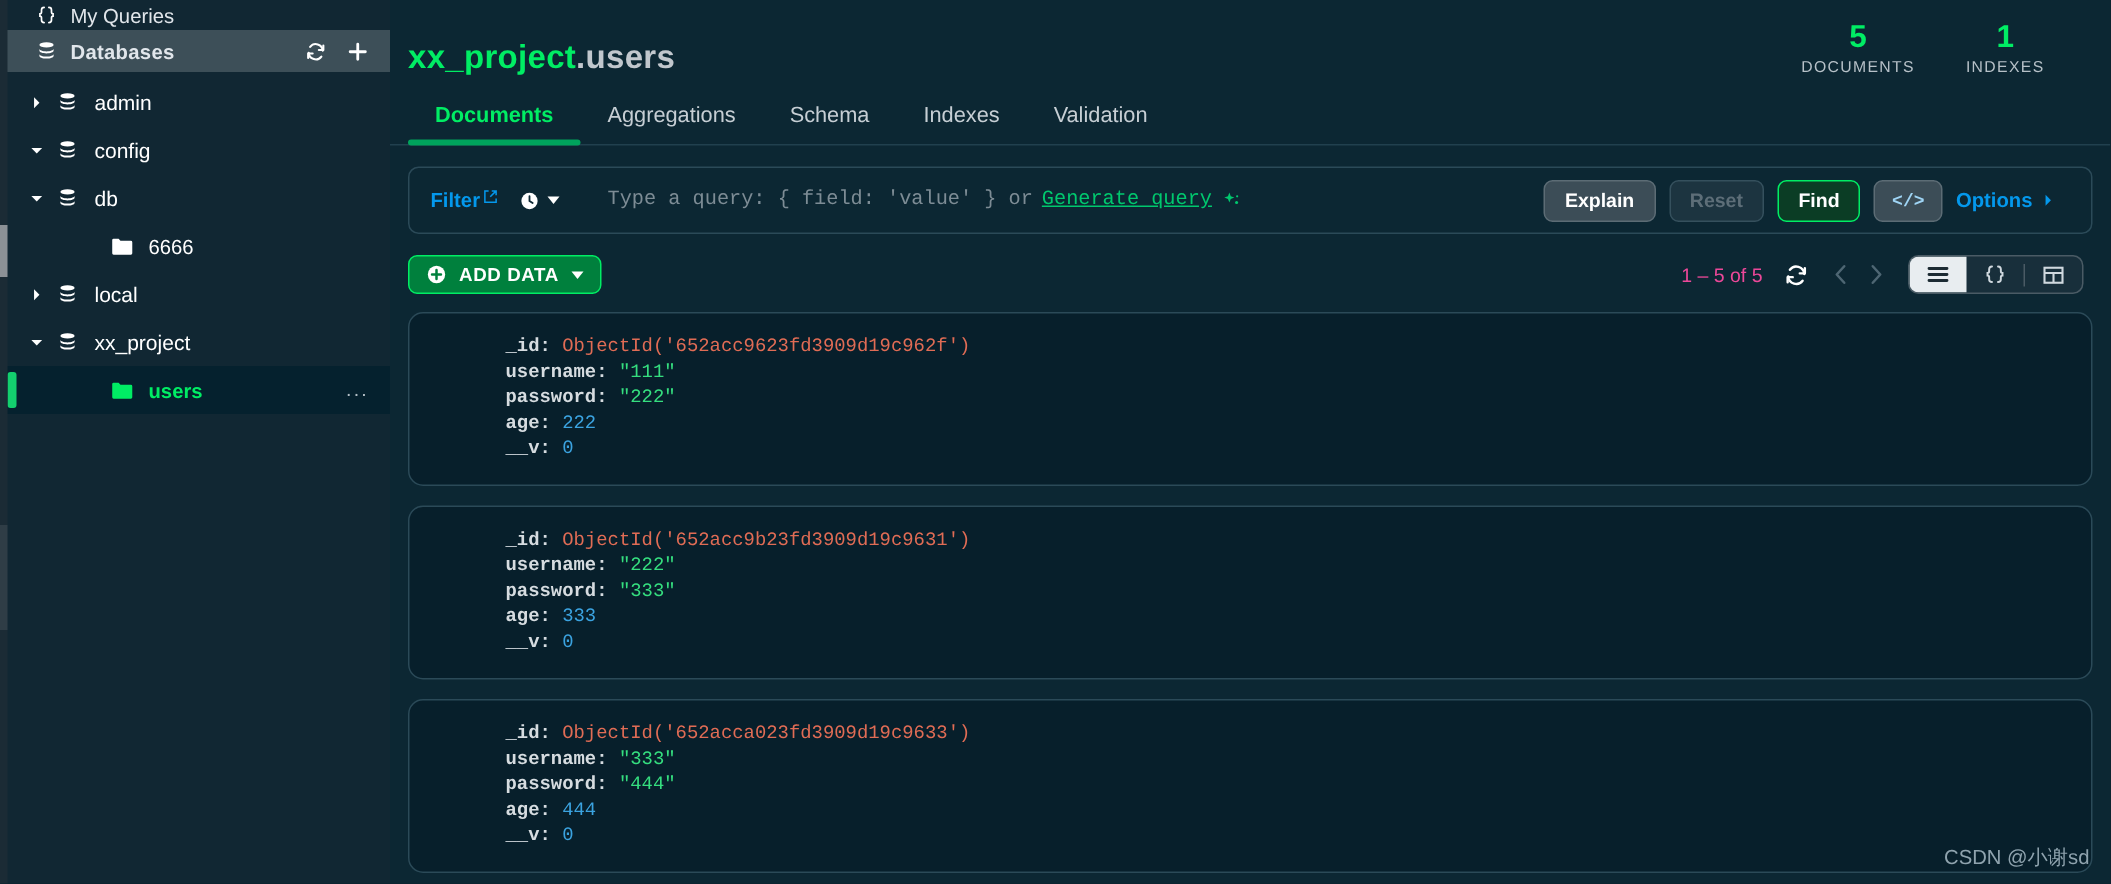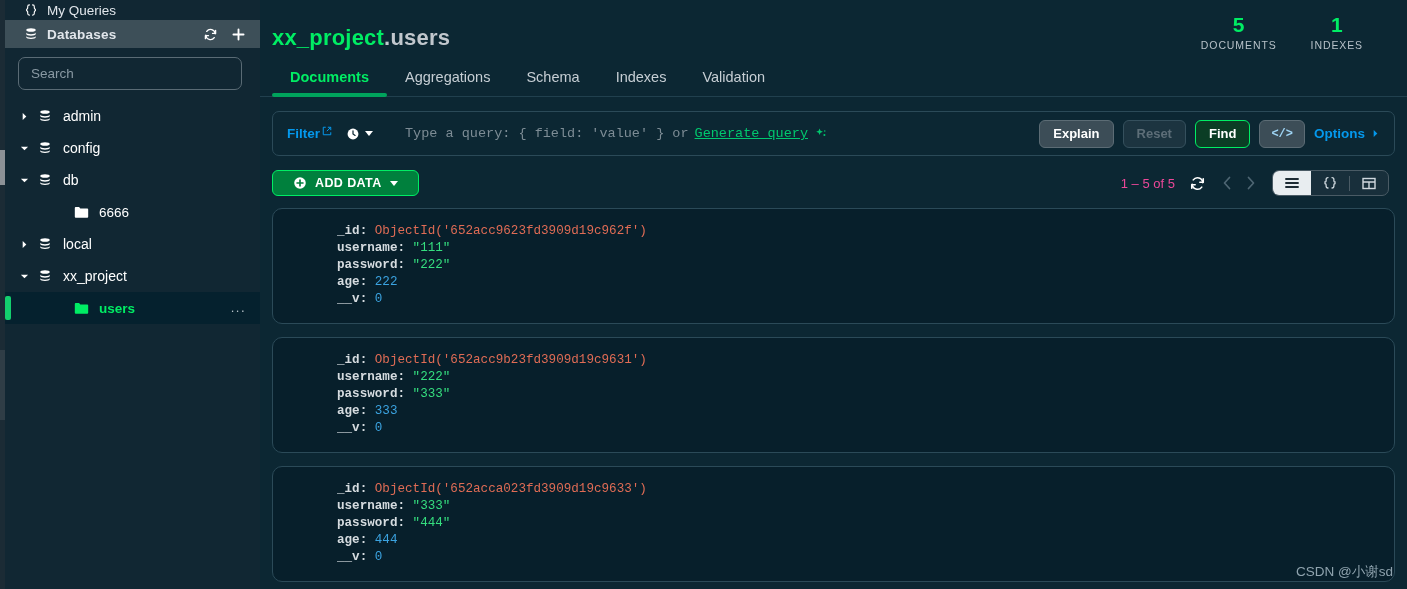--- a/index.html
+++ b/index.html
@@ -93,21 +93,21 @@
   .tab.active { color: #00ed64; font-weight: 700; }
   .tab.active::after {
     content: ""; position: absolute; left: 0; right: 0; bottom: -1px;
     height: 4px; background: #00a35c; border-radius: 3px;
   }
 
   .querybar {
     margin: 14px 12px 0 12px; height: 45px;
     border: 1px solid #2b4a58; border-radius: 7px;
     background: #0c2733; display: flex; align-items: center;
-    padding: 0 14px 0 14px;
+    padding: 0 24px 0 14px;
   }
   .filter-label { color: #0498ec; font-weight: 700; font-size: 13.5px;
     font-family: "Liberation Sans", sans-serif; display: flex; align-items: center; gap: 2px; }
   .hist-btn { display: flex; align-items: center; gap: 5px; margin-left: 14px; }
   .qb-placeholder {
     margin-left: 32px; color: #7d8c95; font-size: 13.5px;
     font-family: "Liberation Mono", monospace; display: flex; align-items: center; gap: 6px;
   }
   .gen-query { color: #00c86e; text-decoration: underline; font-family: "Liberation Mono", monospace; }
   .qb-right { margin-left: auto; display: flex; align-items: center; gap: 9px; }
@@ -120,21 +120,21 @@
   .btn-reset { background: #1c3440; color: #5d6e78; border: 1px solid #35505d; }
   .btn-find { background: #0b3d25; color: #ffffff; border: 1.5px solid #00ed64; }
   .btn-code { background: #3c4d57; color: #9fd5f5; border: 1px solid #5c6c75; padding: 0 11px;
     font-family: "Liberation Mono", monospace; font-size: 12px; }
   .opts { color: #0498ec; font-weight: 700; font-size: 13.5px; display: flex;
     align-items: center; gap: 6px; cursor: pointer; }
 
   .toolbar { display: flex; align-items: center; margin: 14px 12px 0 12px; }
   .pill {
     height: 26px; border-radius: 6px; display: flex; align-items: center;
-    gap: 8px; padding: 0 20px; font-size: 12.5px; font-weight: 700;
+    gap: 8px; padding: 0 11px; font-size: 12.5px; font-weight: 700;
     letter-spacing: .4px; cursor: pointer;
   }
   .pill-add { background: #00803d; color: #ffffff; border: 1px solid #00ed64; }
   .pill-export { background: #3c4d57; color: #ffffff; border: 1px solid #5c6c75; margin-left: 10px; }
   .caret-dn { width: 0; height: 0; border-left: 4.5px solid transparent;
     border-right: 4.5px solid transparent; border-top: 5.5px solid currentColor; }
 
   .tb-right { margin-left: auto; display: flex; align-items: center; gap: 14px; padding-right: 6px; }
   .range { color: #ec4899; font-size: 13px; }
   .arrow-btn { color: #4e6673; cursor: pointer; display: flex; }
@@ -198,23 +198,20 @@
           </svg>
         </span>
         <span class="ic">
           <svg width="15" height="15" viewBox="0 0 16 16">
             <path d="M8 2.6v10.8M2.6 8h10.8" stroke="#ffffff" stroke-width="2" stroke-linecap="round"></path>
           </svg>
         </span>
       </span>
     </div>
 
-    <div class="search-wrap">
-      <input class="search-input" type="text" placeholder="Search" style="">
-    </div>
 
     <div class="tree">
 
       <div class="tree-row">
         <span class="caret">
           <svg width="9" height="9" viewBox="0 0 10 10">
               <path d="M3 1l4 4-4 4z" fill="#ffffff"></path>
             </svg>
         </span>
         <span class="dbicon">

